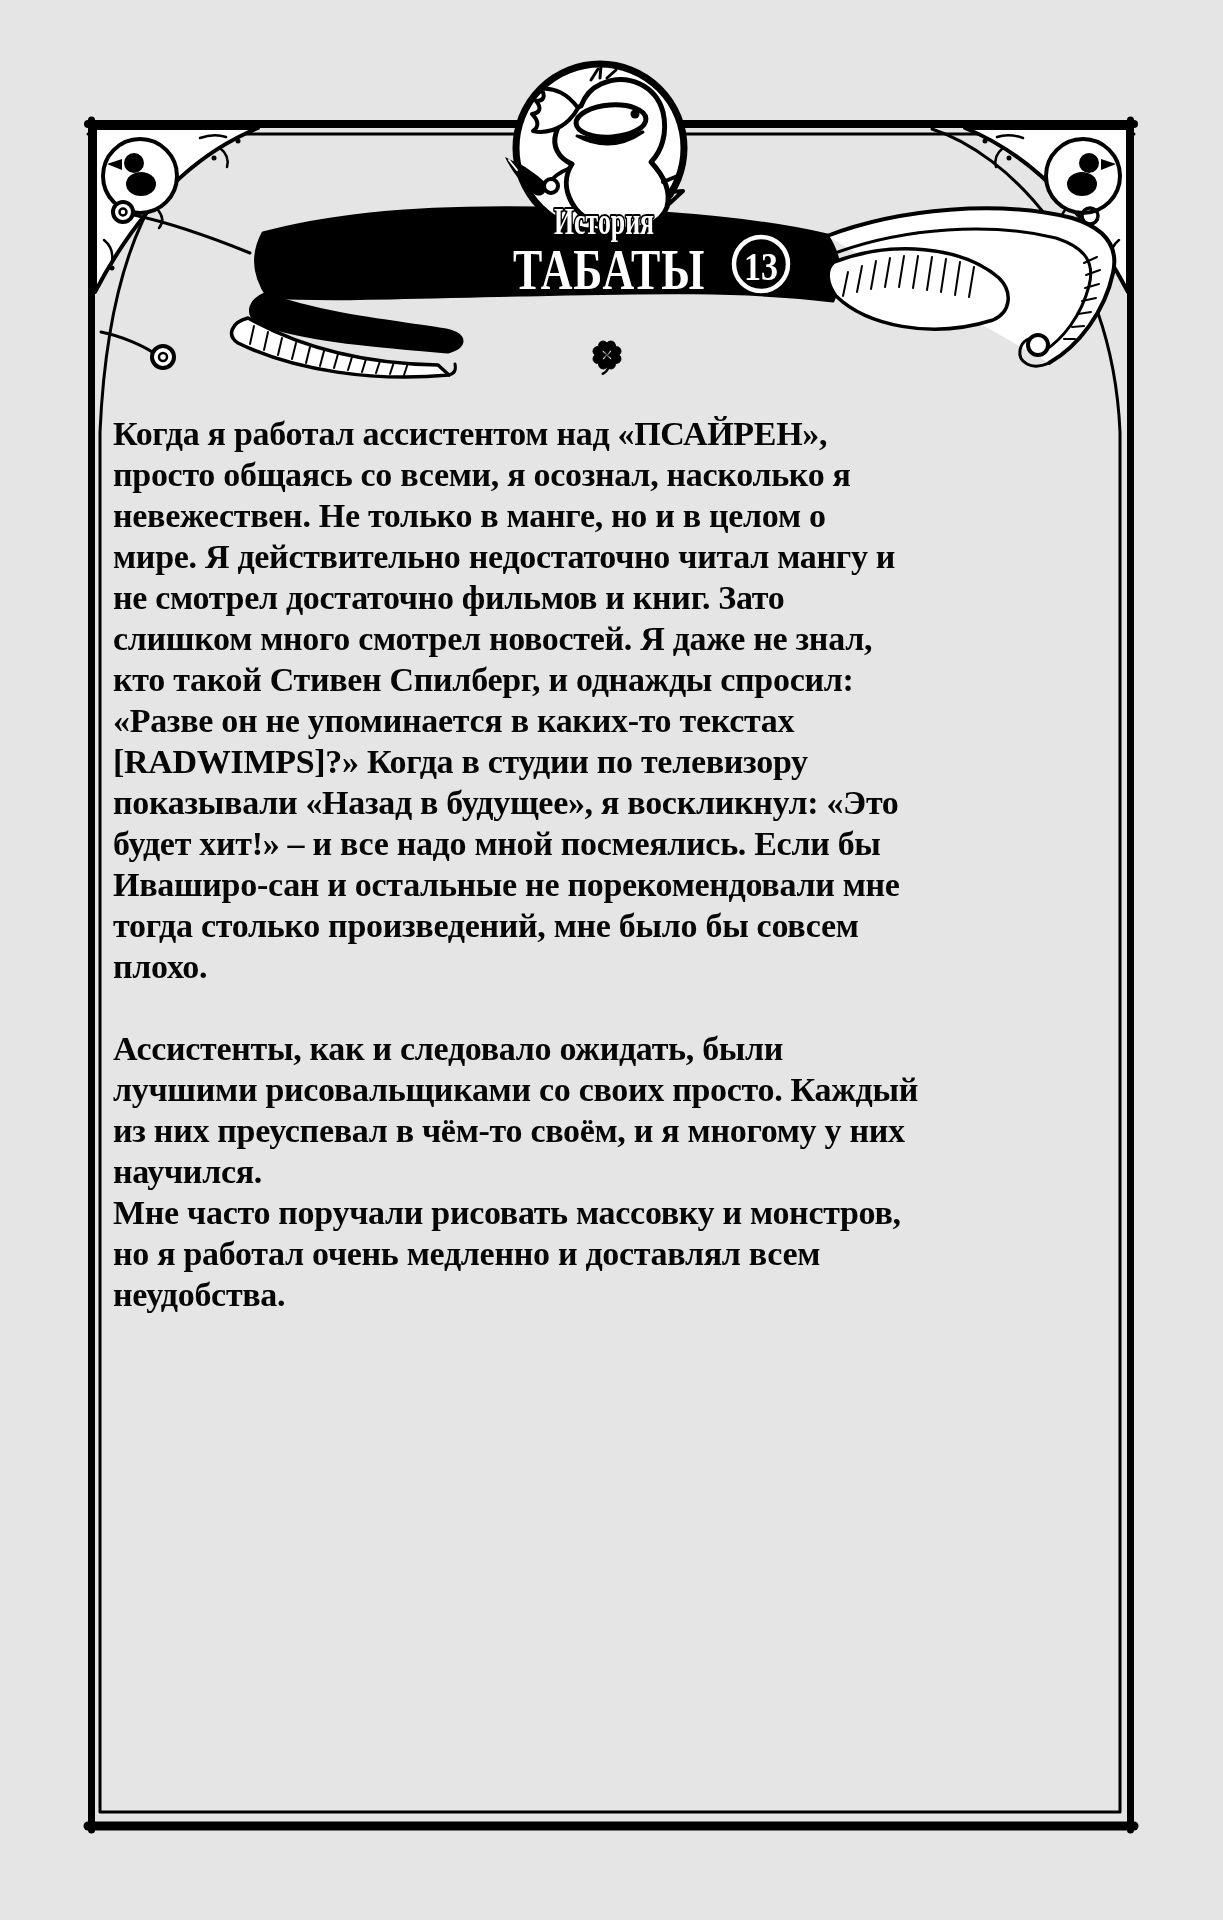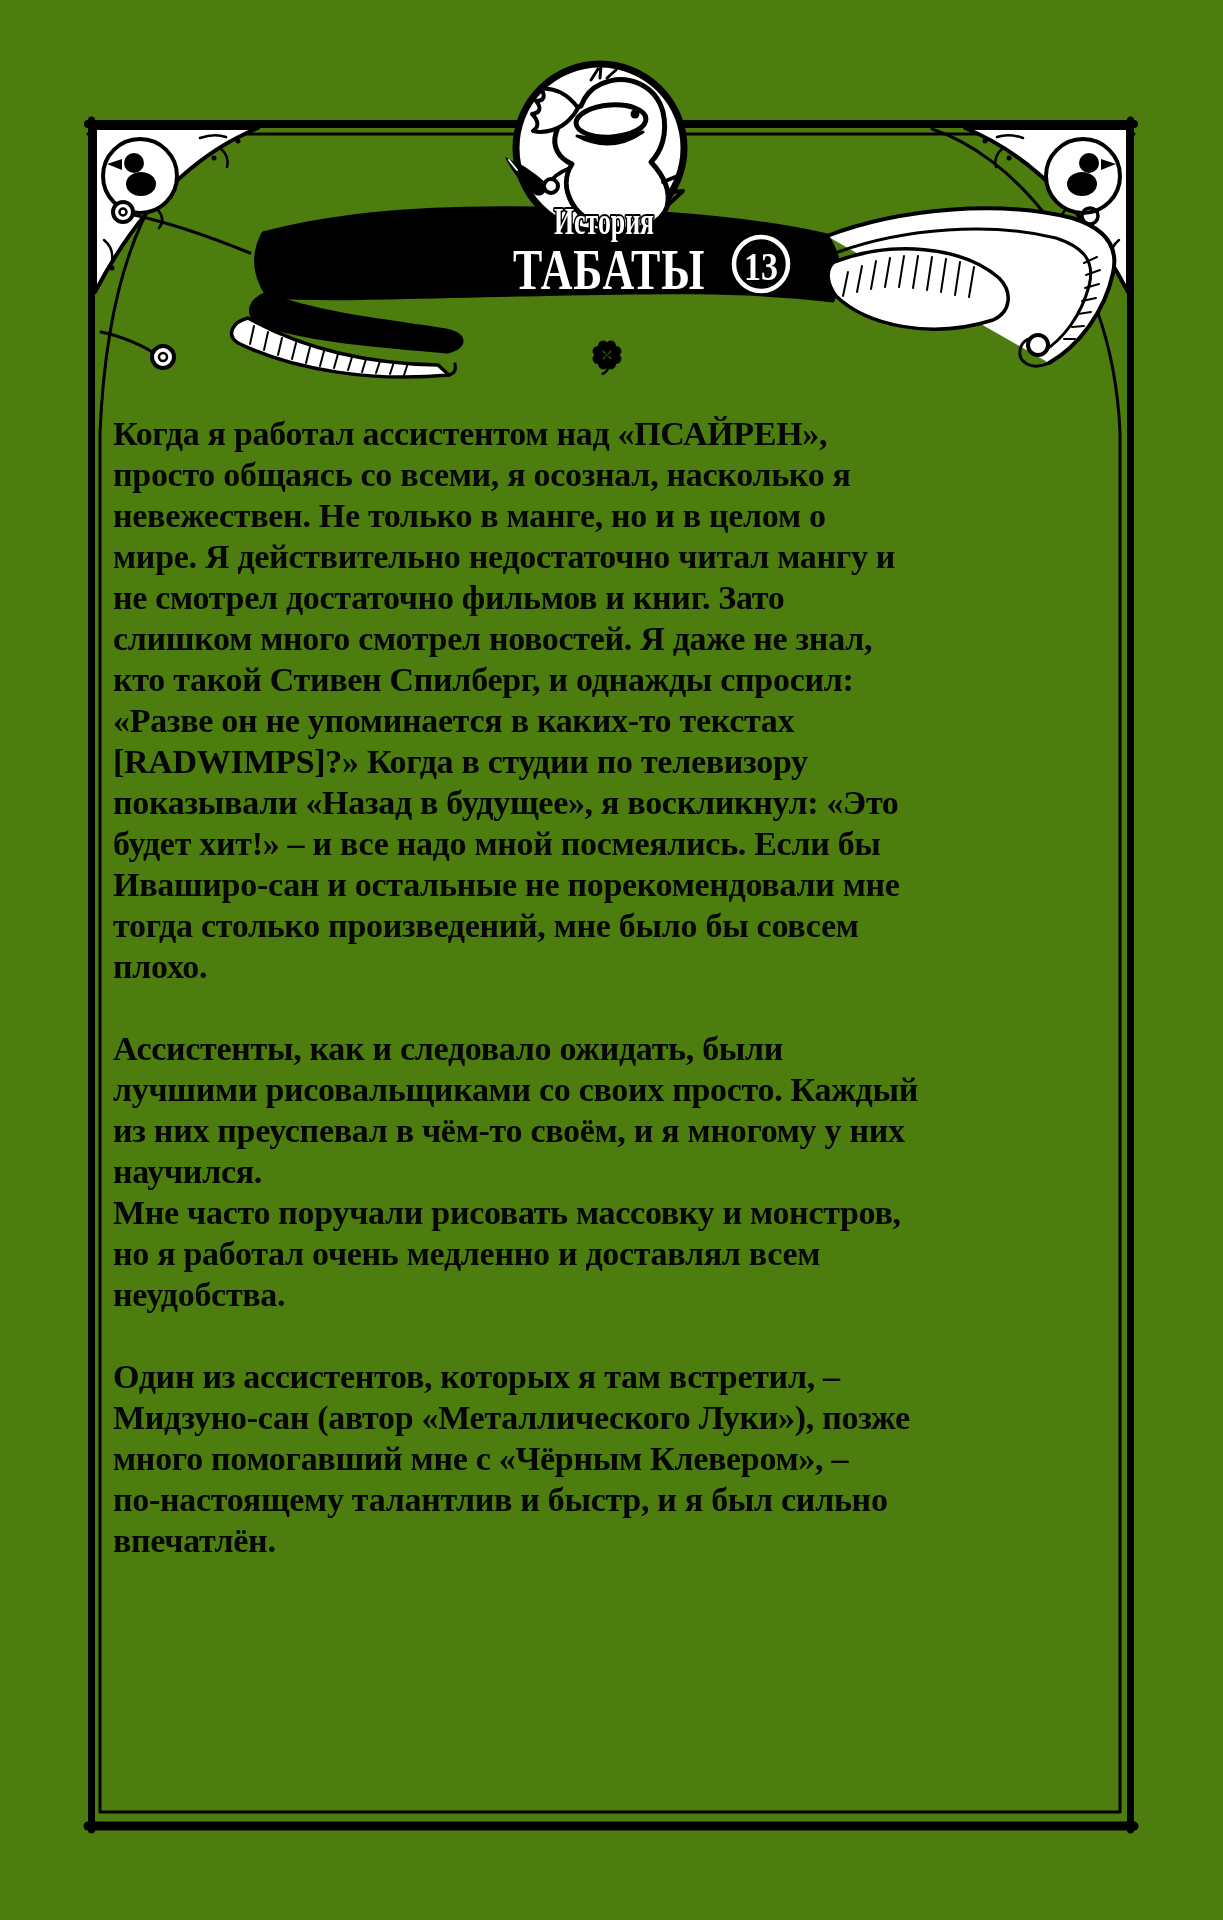--- a/index.html
+++ b/index.html
@@ -1,17 +1,17 @@
 <!DOCTYPE html>
 <html><head>
 <meta charset="utf-8">
 <style>
   html,body{margin:0;padding:0;background:#ffffff;}
   .page{
-    position:relative;width:1223px;height:1920px;background:#4d7c0f;
+    position:relative;width:1223px;height:1920px;background:#e5e5e5;
     font-family:"Liberation Serif",serif;overflow:hidden;
   }
   .art{position:absolute;left:0;top:0;width:1223px;height:1920px;}
   .body-text{
     position:absolute;left:113px;top:413px;width:1005px;
     color:#060606;font-weight:700;font-size:34px;line-height:41px;
     letter-spacing:-0.3px;
   }
   .body-text p{margin:0 0 41px 0;white-space:pre-line;}
   .body-text p:last-child{margin-bottom:0;}
@@ -199,20 +199,15 @@
 Иваширо-сан и остальные не порекомендовали мне
 тогда столько произведений, мне было бы совсем
 плохо.</p>
     <p>Ассистенты, как и следовало ожидать, были
 лучшими рисовальщиками со своих просто. Каждый
 из них преуспевал в чём-то своём, и я многому у них
 научился.
 Мне часто поручали рисовать массовку и монстров,
 но я работал очень медленно и доставлял всем
 неудобства.</p>
-    <p>Один из ассистентов, которых я там встретил, –
-Мидзуно-сан (автор «Металлического Луки»), позже
-много помогавший мне с «Чёрным Клевером», –
-по-настоящему талантлив и быстр, и я был сильно
-впечатлён.</p>
   </div>
 
 </div>
 
 </body></html>

